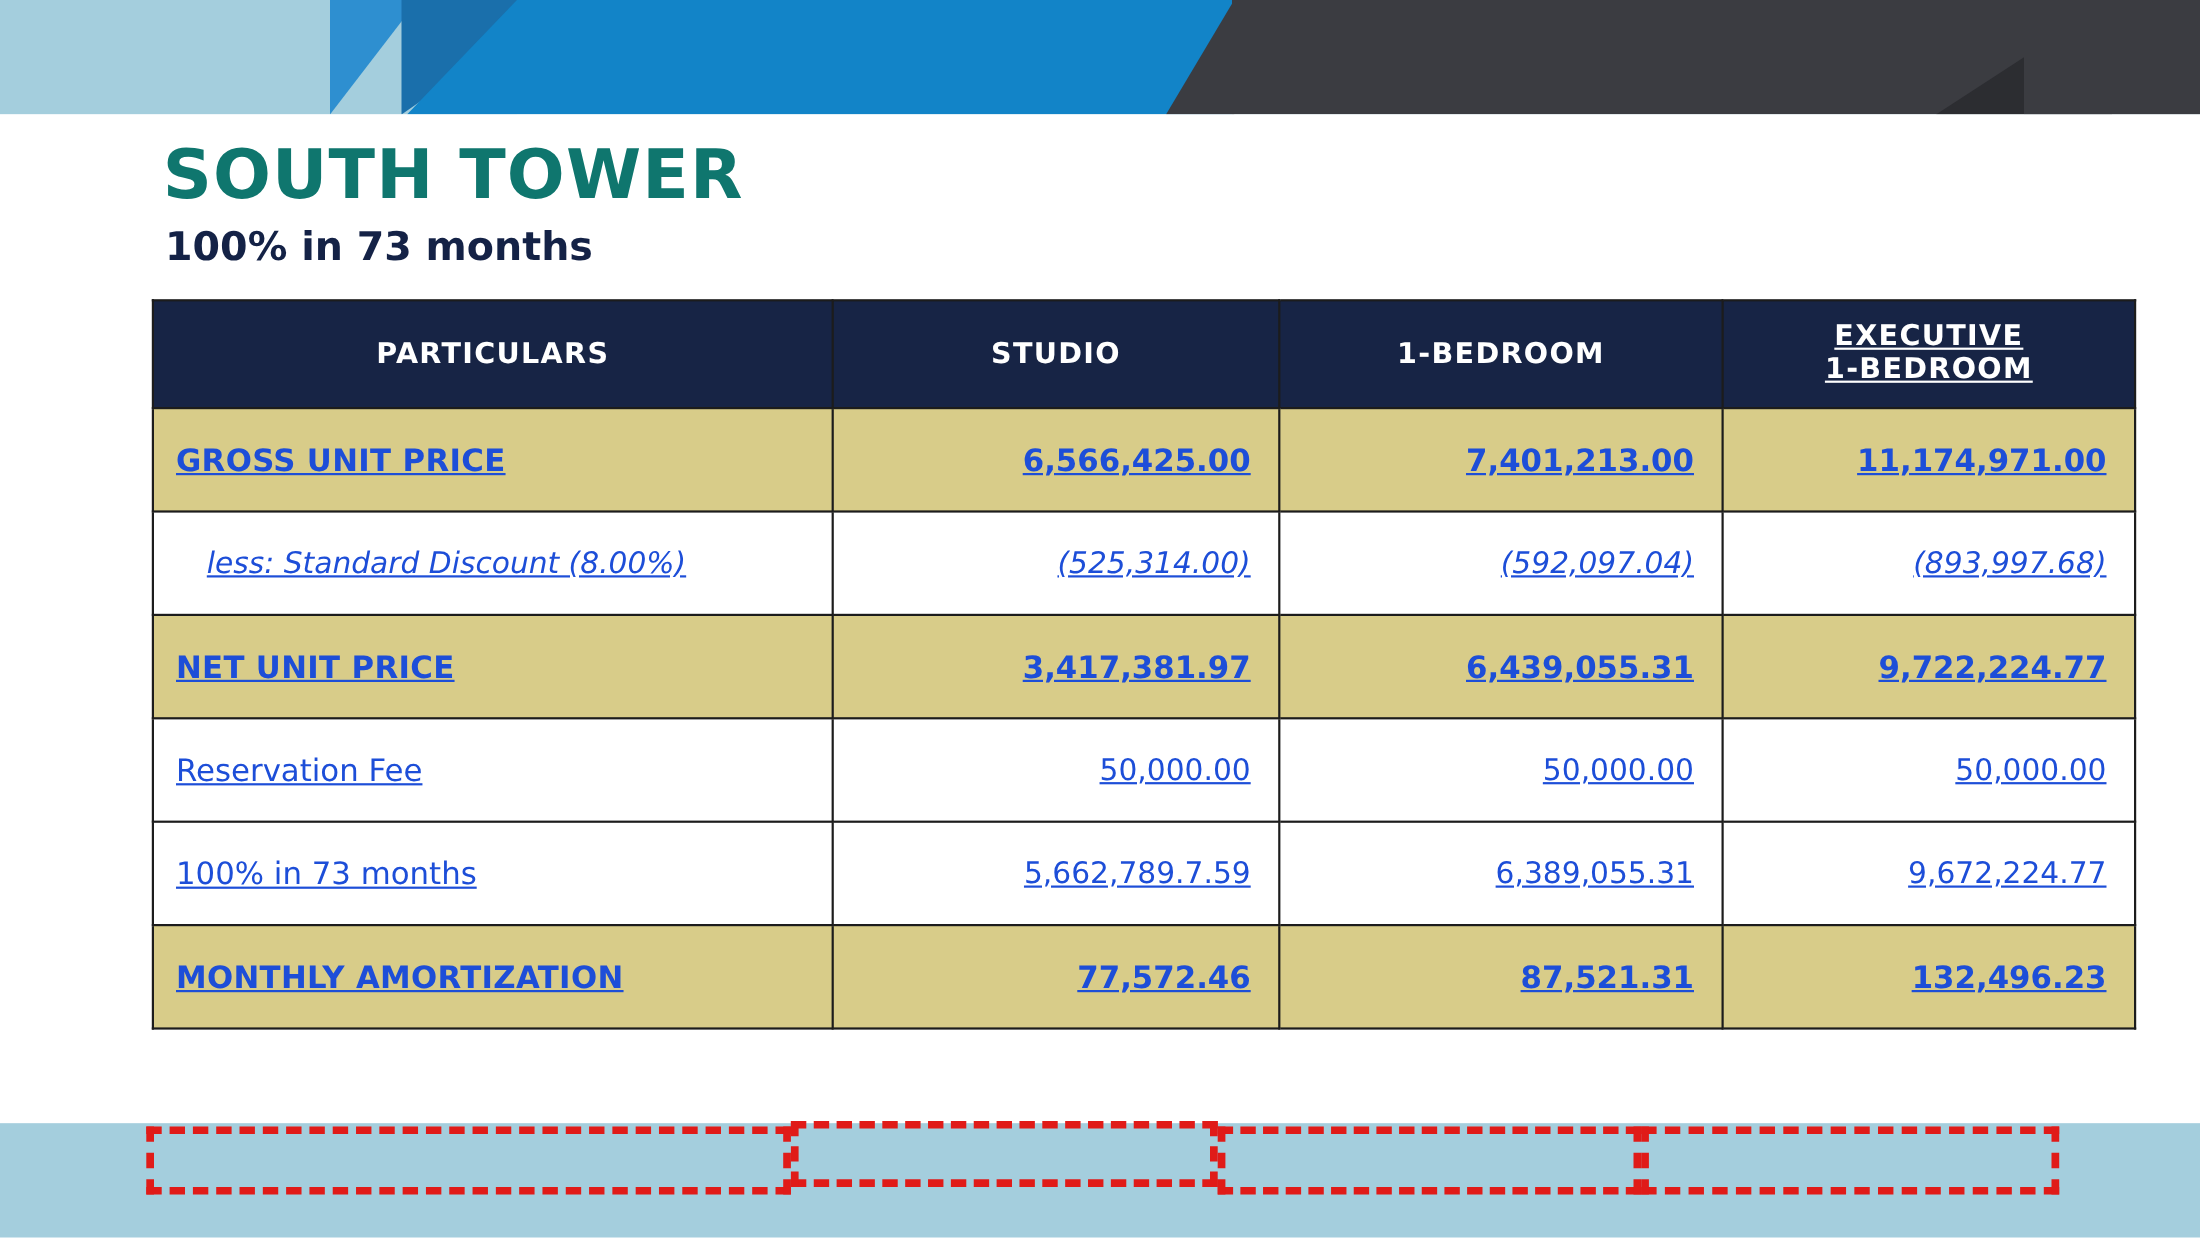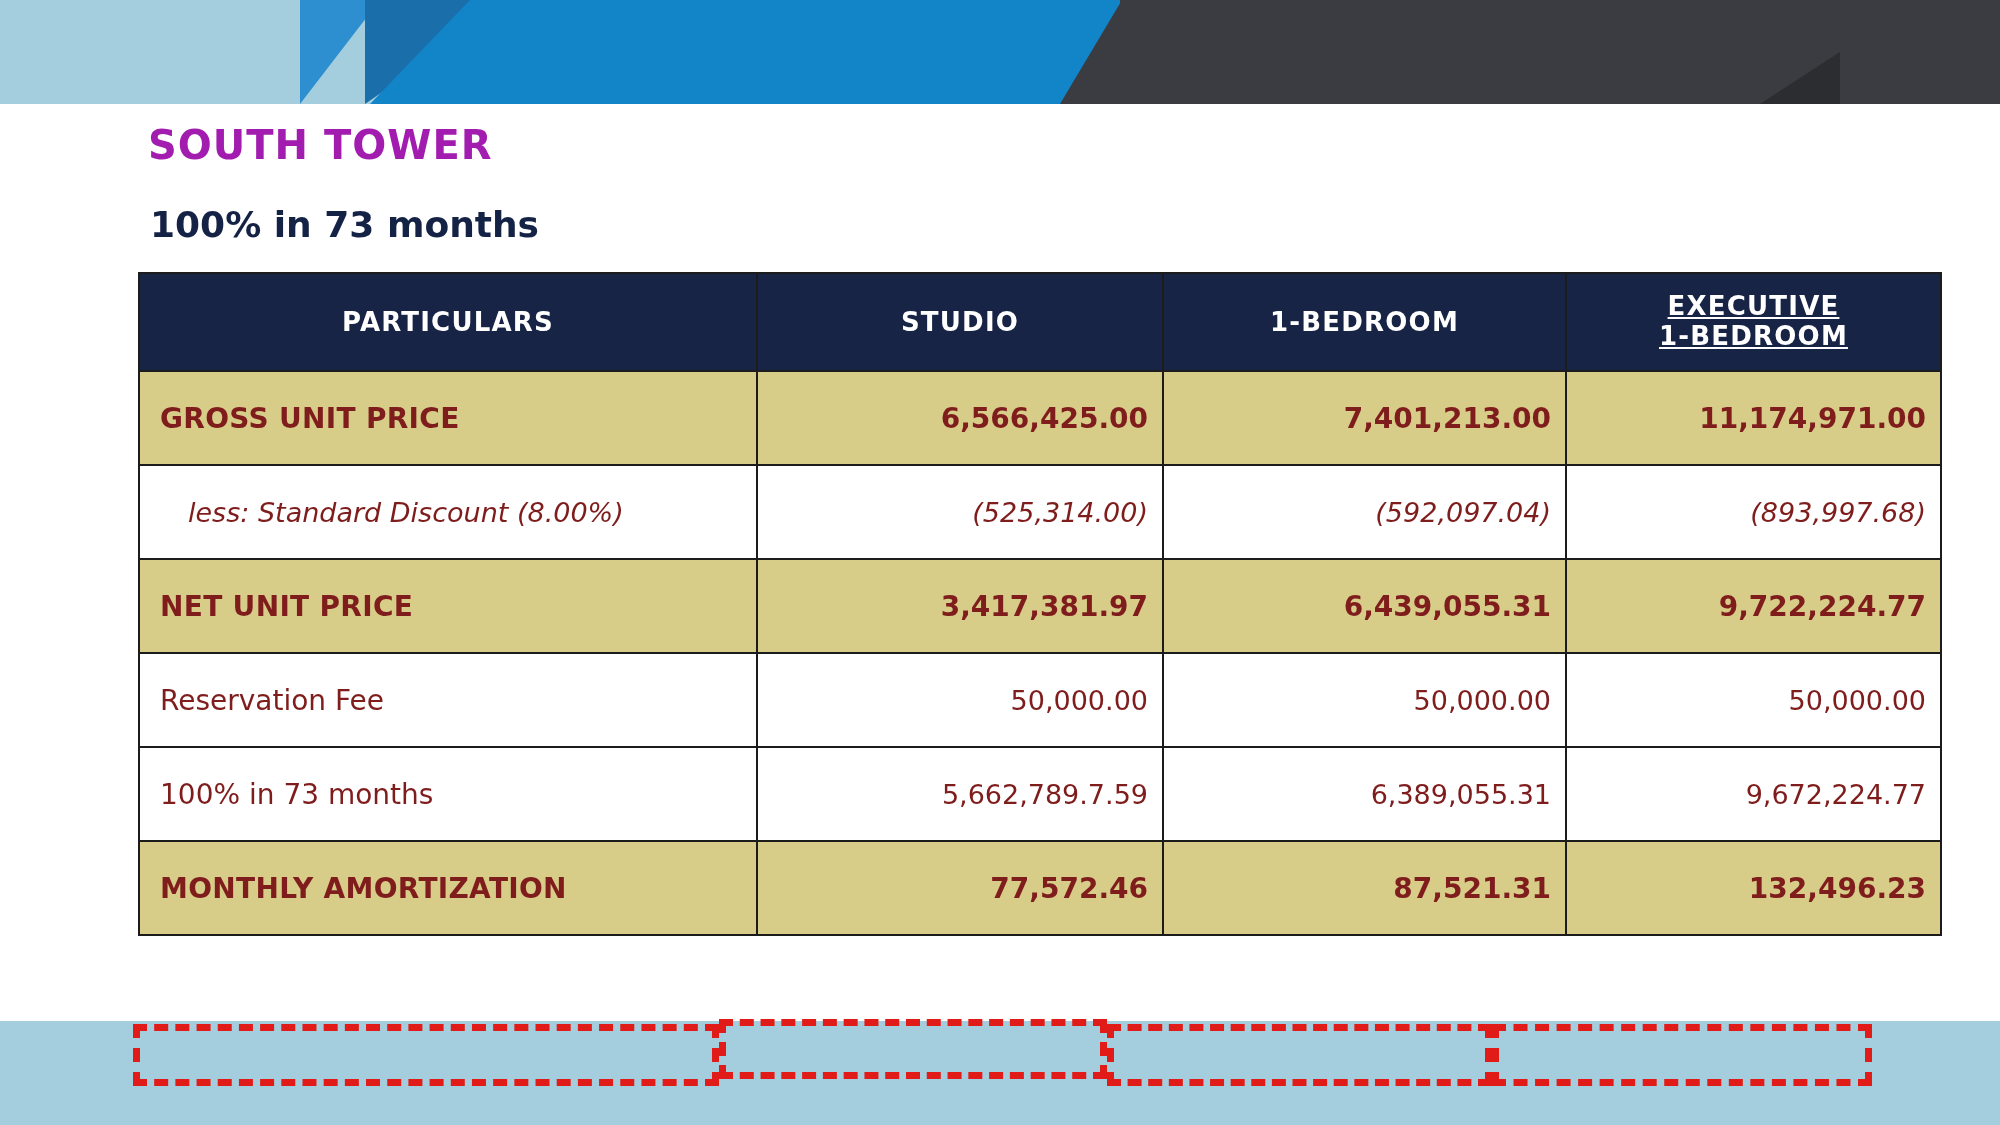--- a/index.html
+++ b/index.html
@@ -78,24 +78,24 @@
     left: 0;
     width: 2000px;
     height: 917px;
     background: #ffffff;
   }
 
   .title {
     position: absolute;
     left: 148px;
     top: 18px;
-    font-size: 40px;
+    font-size: 62px;
     font-weight: bold;
     letter-spacing: 1px;
-    color: #a21caf;
+    color: #0f766e;
     font-family: "DejaVu Sans", sans-serif;
   }
   .subtitle {
     position: absolute;
     left: 150px;
     top: 100px;
     font-size: 36px;
     font-weight: bold;
     color: #142246;
     font-family: "DejaVu Sans", sans-serif;
@@ -120,30 +120,30 @@
     font-size: 26px;
     font-weight: bold;
     letter-spacing: 1.2px;
     height: 96px;
     text-align: center;
     vertical-align: middle;
     padding: 0 8px;
   }
   thead th .sub-line { display: block; line-height: 1.15; text-decoration: underline; }
 
-  tbody td { height: 90px; vertical-align: middle; color: #7f1d1d; }
+  tbody td { height: 90px; vertical-align: middle; color: #1d4ed8; text-decoration: underline; }
 
   td.particular {
     text-align: left;
     padding-left: 20px;
     font-size: 28px;
   }
   td.num {
     text-align: right;
-    padding-right: 14px;
+    padding-right: 25px;
     font-size: 27px;
   }
 
   tr.highlight td {
     background: #d8cc89;
     font-weight: bold;
   }
   tr.highlight td.particular { font-size: 28px; letter-spacing: 0.3px; }
   tr.highlight td.num { font-size: 28px; }
 

